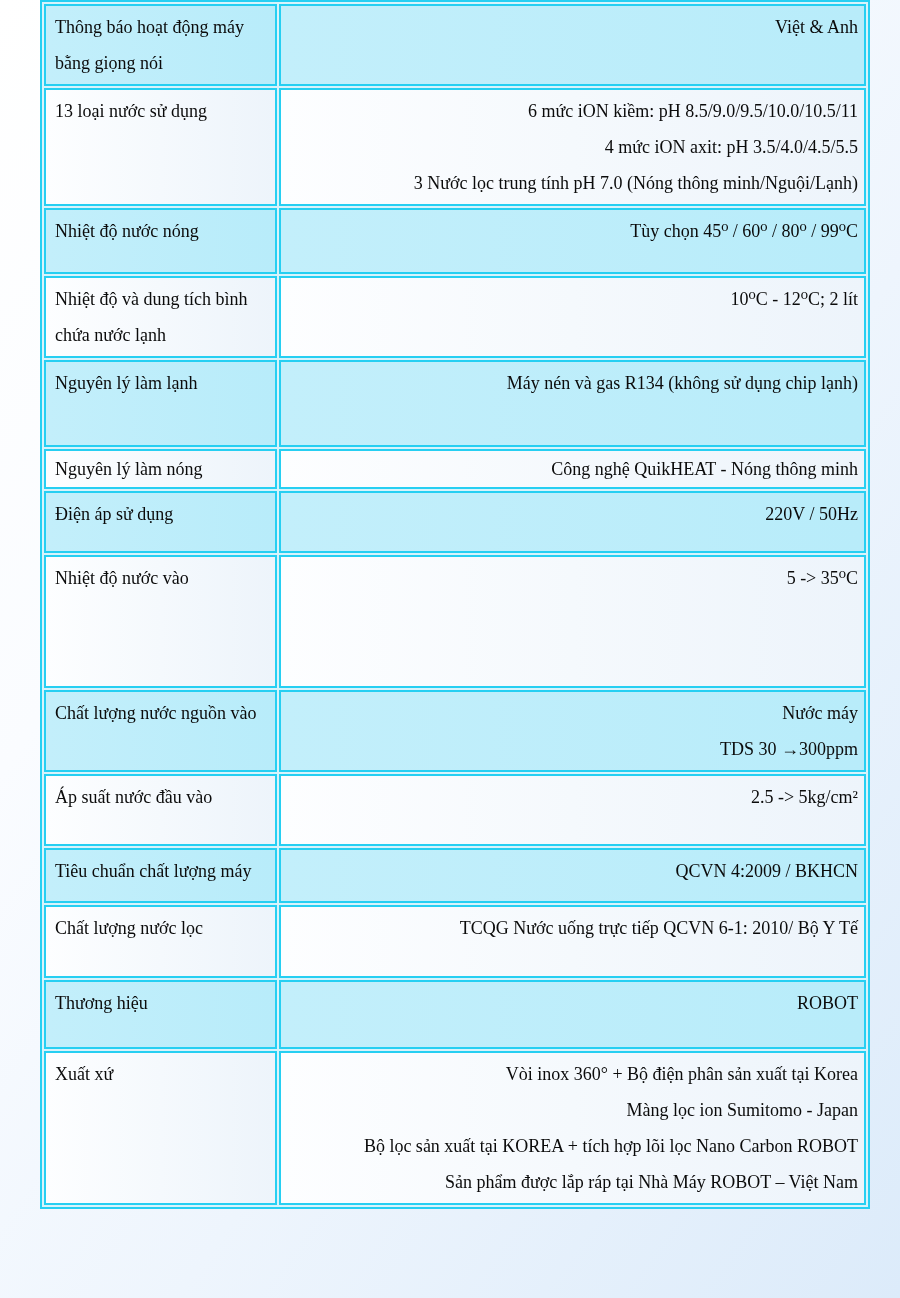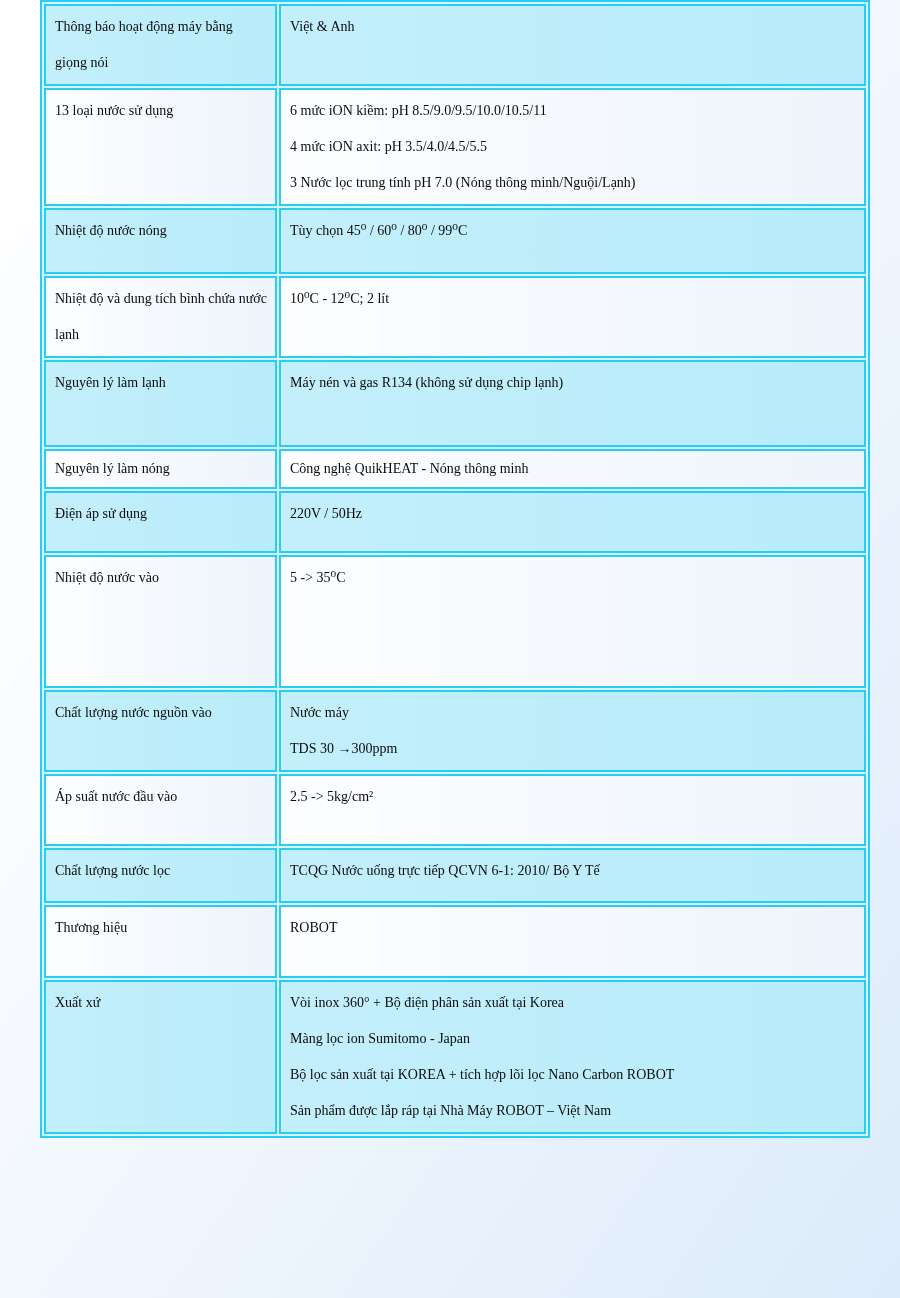--- a/index.html
+++ b/index.html
@@ -24,21 +24,21 @@
     border-collapse: separate;
     border-spacing: 2px;
     border: 2px solid #26cff2;
     background: #d8f3fb;
     table-layout: fixed;
   }
   td {
     box-sizing: border-box;
     border: 2px solid #26cff2;
     vertical-align: top;
-    font-size: 14px;
+    font-size: 18px;
     line-height: 36px;
     padding: 3px 6px 3px 9px;
     overflow: hidden;
   }
   td.label { width: 233px; padding-right: 8px; }
   td.value { width: 587px; }
   
   tbody tr:nth-child(odd) td {
     background: linear-gradient(to right, #c3effb, #b8ecfa);
   }
@@ -58,21 +58,21 @@
   tbody tr:nth-child(10) td { height: 72px;  }
   tbody tr:nth-child(11) td { height: 55px;  }
   tbody tr:nth-child(12) td { height: 73px;  }
   tbody tr:nth-child(13) td { height: 69px; margin-top: 28px;  }
   tbody tr:nth-child(14) td { height: 55px;  }
   tbody tr:nth-child(15) td { height: 169px; }
   
   tbody tr:nth-child(8)  .vline { margin-bottom: 8px; }
   tbody tr:nth-child(15) td.label { vertical-align: middle; }
   tbody tr:nth-child(15) td.value .vline { line-height: 33px; font-family: Liberation Serif, serif; }
-  .vline { margin: 0; }
+  .vline { margin: 0; text-align: right; }
 </style>
 </head>
 <body>
 
 <div class="page">
   <table class="spec-table">
     <tbody id="spec-rows">
   <tr>
     <td class="label">Thông báo hoạt động máy bằng giọng nói</td>
     <td class="value">
@@ -140,20 +140,26 @@
           </td>
   </tr>
 
   <tr>
     <td class="label">Áp suất nước đầu vào</td>
     <td class="value">
             <div class="vline">2.5 -&gt; 5kg/cm²</div>
           </td>
   </tr>
 
+  <tr>
+    <td class="label">Tiêu chuẩn chất lượng máy</td>
+    <td class="value">
+            <div class="vline">QCVN 4:2009 / BKHCN</div>
+          </td>
+  </tr>
 
   <tr>
     <td class="label">Chất lượng nước lọc</td>
     <td class="value">
             <div class="vline">TCQG Nước uống trực tiếp QCVN 6-1: 2010/ Bộ Y Tế</div>
           </td>
   </tr>
 
   <tr>
     <td class="label">Thương hiệu</td>

